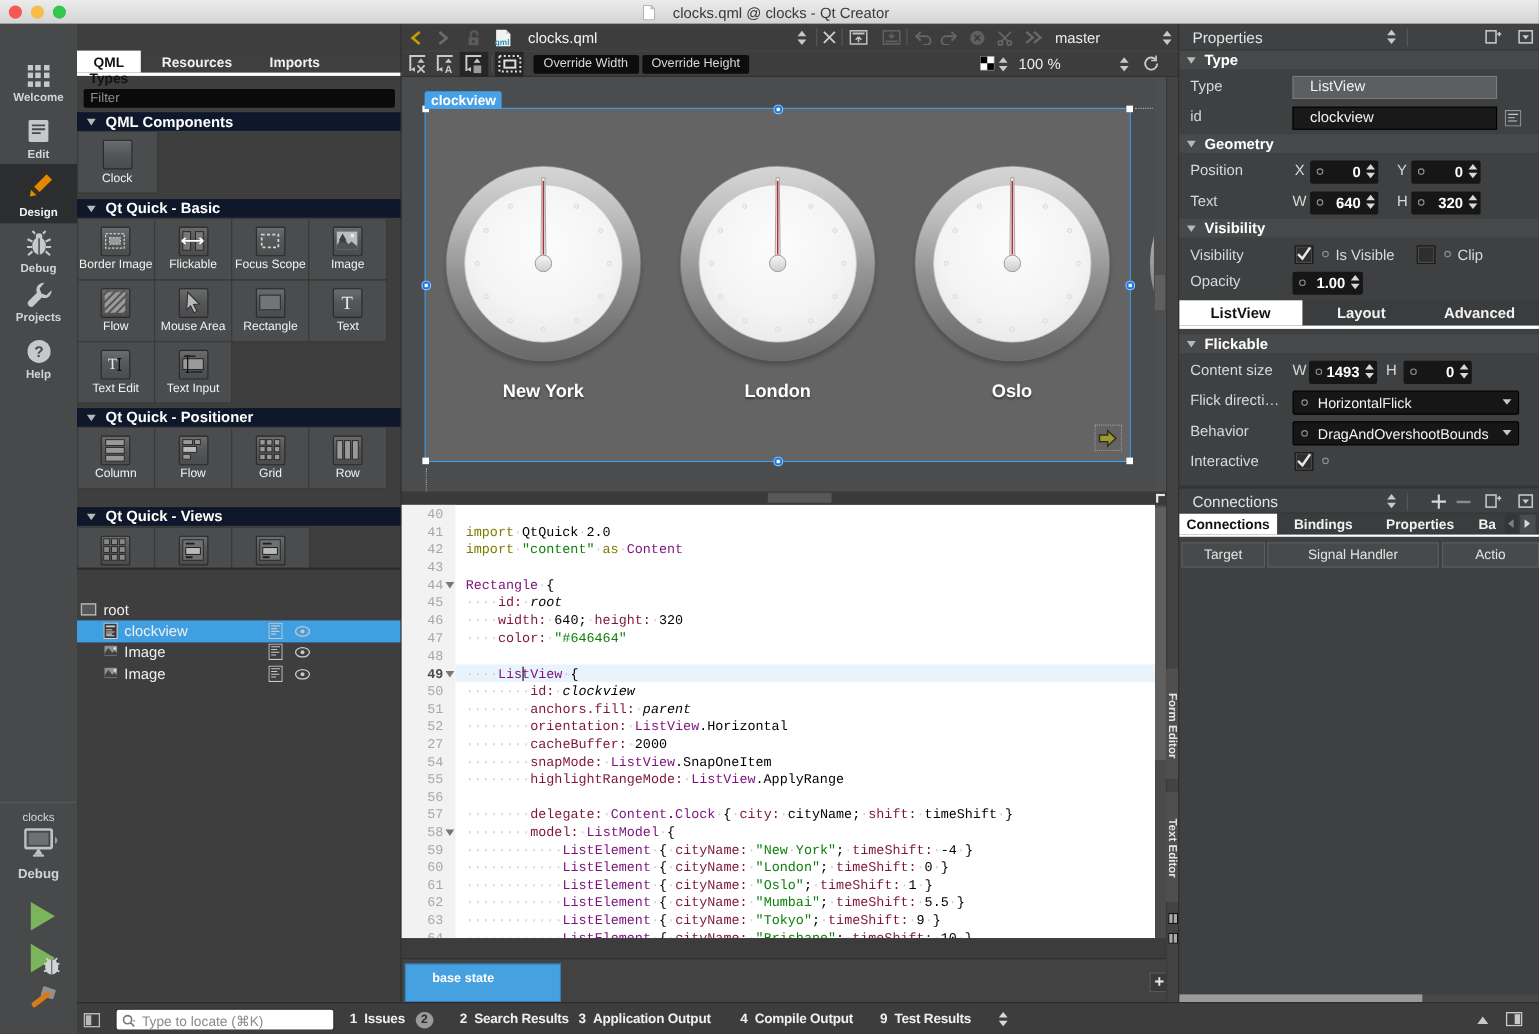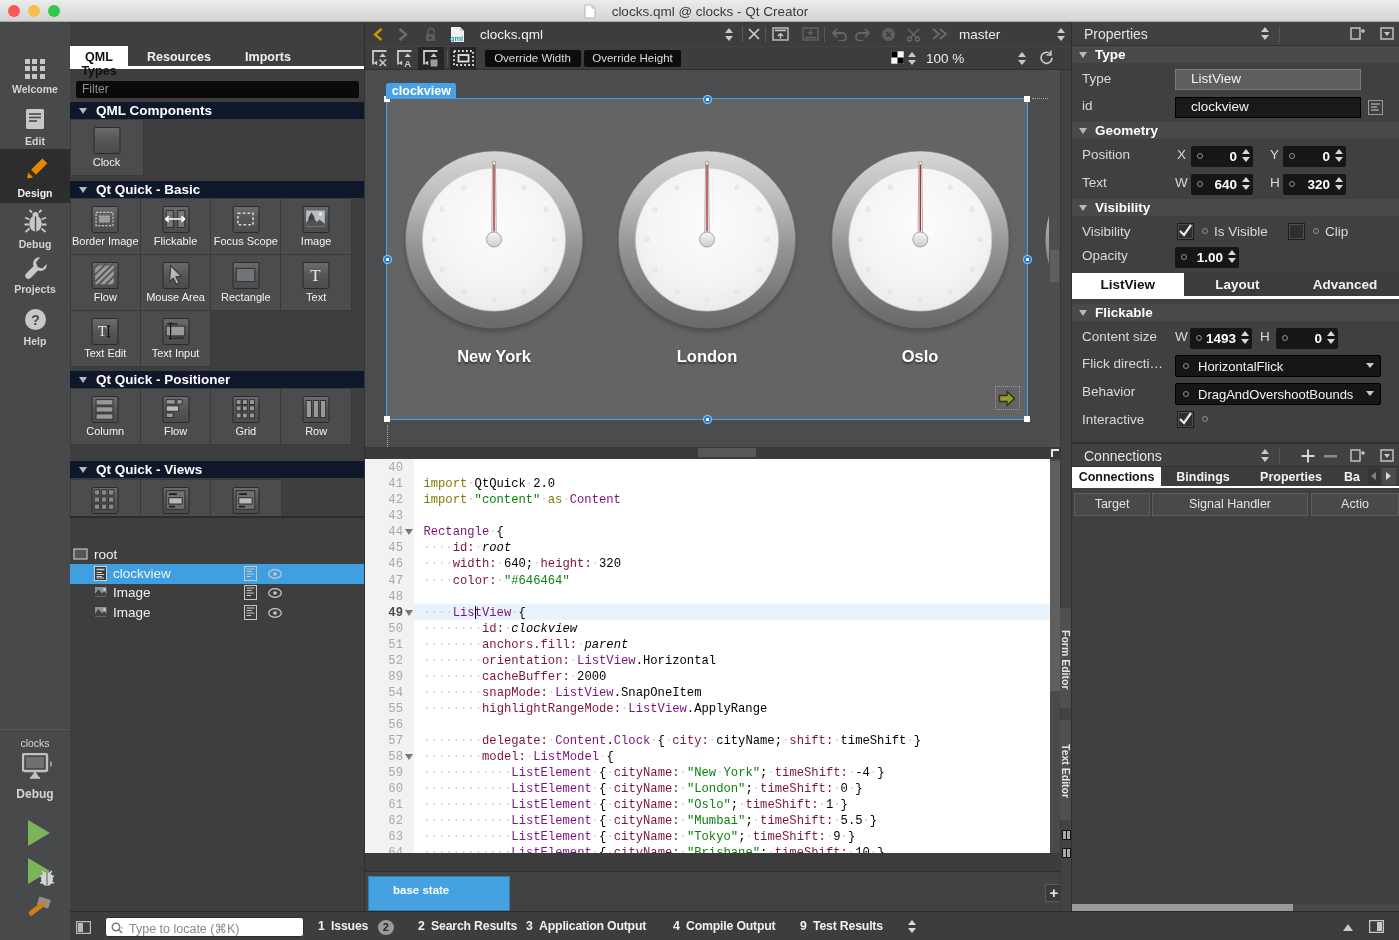--- a/index.html
+++ b/index.html
@@ -616,21 +616,21 @@
 <span>43</span>
 <span>44</span>
 <span>45</span>
 <span>46</span>
 <span>47</span>
 <span>48</span>
 <span style="color:#4d4d4d;font-weight:bold">49</span>
 <span>50</span>
 <span>51</span>
 <span>52</span>
-<span>89</span>
+<span>27</span>
 <span>54</span>
 <span>55</span>
 <span>56</span>
 <span>57</span>
 <span>58</span>
 <span>59</span>
 <span>60</span>
 <span>61</span>
 <span>62</span>
 <span>63</span>

